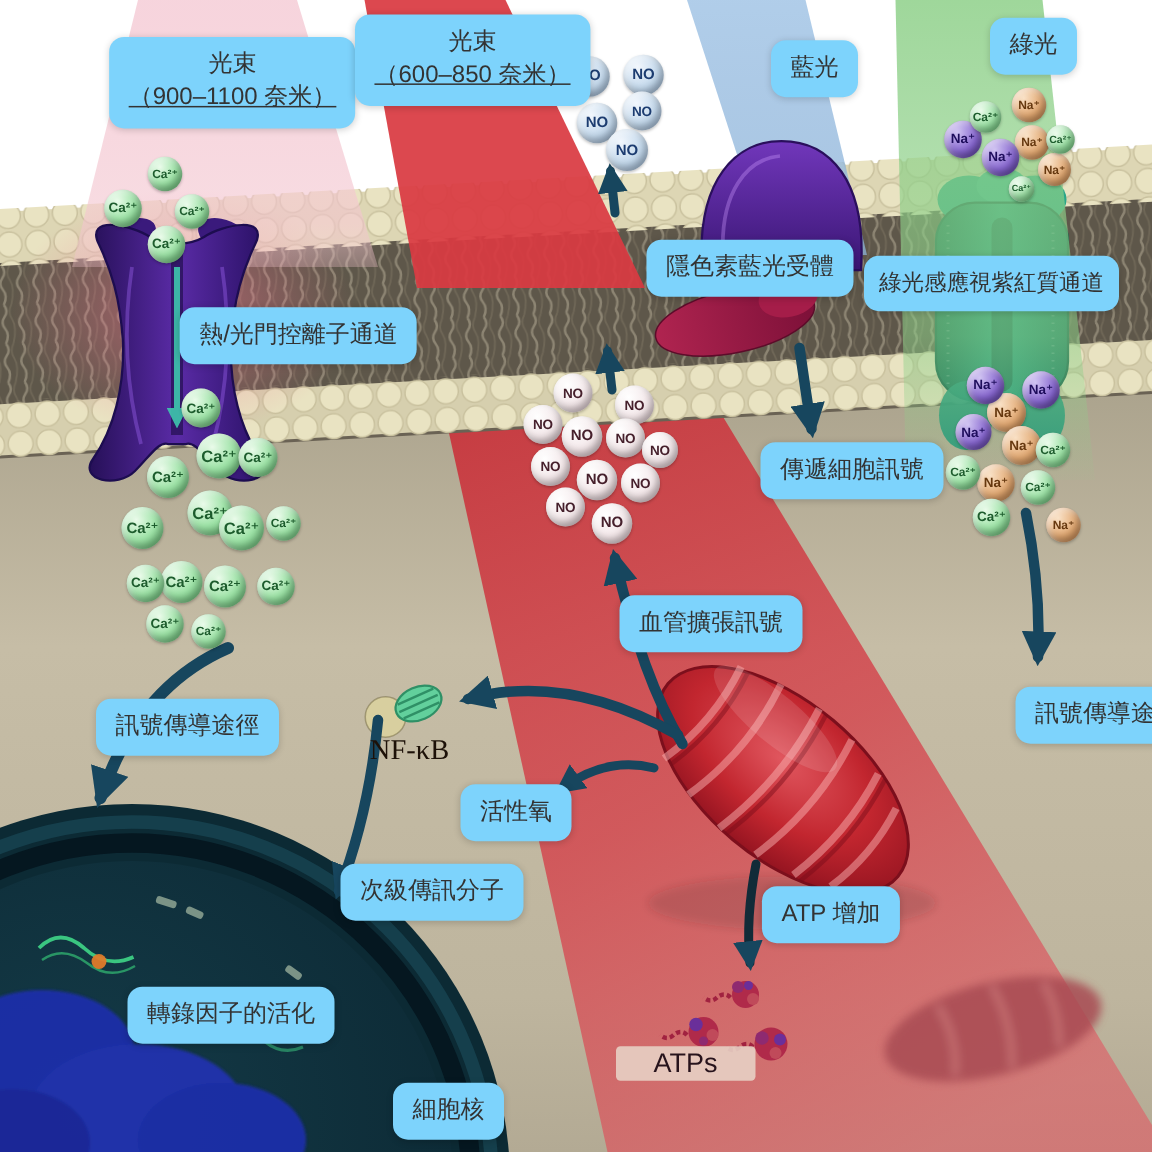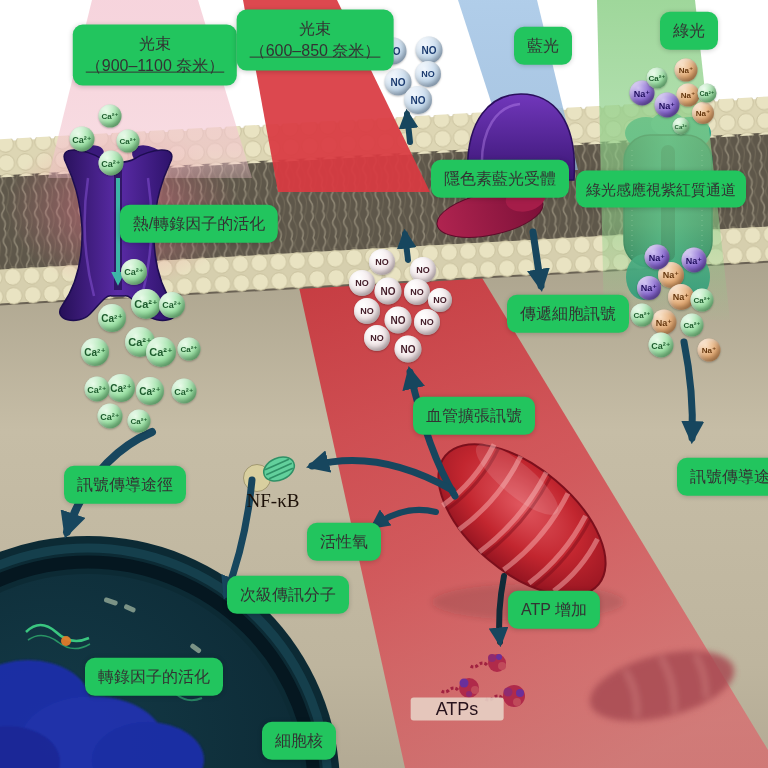--- a/index.html
+++ b/index.html
@@ -9,21 +9,21 @@
   #ion-layer{position:absolute;left:0;top:0;width:768px;height:768px;z-index:3;pointer-events:none;}
   .ion{position:absolute;border-radius:50%;display:flex;align-items:center;justify-content:center;
        font-weight:bold;transform:translate(-50%,-50%);
        box-shadow:inset -2px -3px 5px rgba(0,0,0,.28), inset 2px 2px 4px rgba(255,255,255,.55), 0 1px 2px rgba(0,0,0,.25);}
   .ion-ca{background:radial-gradient(circle at 35% 30%, #eafbea, #9fe3a8 50%, #58b568);color:#1d5c2d;}
   .ion-no_top{background:radial-gradient(circle at 35% 30%, #f2f7fd, #c4d9ec 55%, #96b3d3);color:#1c3c70;}
   .ion-no_in{background:radial-gradient(circle at 35% 30%, #ffffff, #f3e7e9 55%, #d5bfc5);color:#46202c;}
   .ion-na_o{background:radial-gradient(circle at 35% 30%, #f9e0c4, #e2a973 55%, #bd7a40);color:#66380f;}
   .ion-na_p{background:radial-gradient(circle at 35% 30%, #cfc2f2, #8767cf 55%, #513399);color:#1e0d5c;}
   #labels{position:absolute;left:0;top:0;width:768px;height:768px;z-index:4;}
-  .label{position:absolute;transform:translate(-50%,-50%);background:#22c55e;border-radius:10px;
+  .label{position:absolute;transform:translate(-50%,-50%);background:#7dd3fc;border-radius:10px;
          padding:8px 13px;color:#333333;font-size:16px;line-height:1.4;text-align:center;
          box-shadow:0 1px 5px rgba(0,0,0,.18);white-space:nowrap;}
   .label .l2{display:block;text-decoration:underline;}
   .label-sm{font-size:15px;padding:8px 10px;}
   .nfkb-text{position:absolute;transform:translate(-50%,-50%);background:none;box-shadow:none;
          font-family:"Liberation Serif","DejaVu Serif",serif;font-size:19px;color:#1d1108;padding:0;}
   .atps-tag{position:absolute;transform:translate(-50%,-50%);background:rgba(231,208,196,.9);
          border-radius:3px;font-family:Liberation Sans, sans-serif;
          font-size:18px;color:#27131c;padding:1px 25px;box-shadow:none;}
 </style>
@@ -320,21 +320,21 @@
   <div class="label" style="left:155px;top:55px;">
     <span>光束</span>
     <span class="l2">（900–1100 奈米）</span>
   </div>
   <div class="label" style="left:315px;top:40px;">
     <span>光束</span>
     <span class="l2">（600–850 奈米）</span>
   </div>
   <div class="label" style="left:543px;top:46px;">藍光</div>
   <div class="label" style="left:689px;top:31px;">綠光</div>
-  <div class="label" style="left:199px;top:224px;">熱/轉錄因子的活化</div>
+  <div class="label" style="left:199px;top:224px;">熱/光門控離子通道</div>
   <div class="label" style="left:500px;top:179px;">隱色素藍光受體</div>
   <div class="label label-sm" style="left:661px;top:189px;">綠光感應視紫紅質通道</div>
   <div class="label" style="left:568px;top:314px;">傳遞細胞訊號</div>
   <div class="label" style="left:474px;top:416px;">血管擴張訊號</div>
   <div class="label" style="left:125px;top:485px;">訊號傳導途徑</div>
   <div class="label" style="left:344px;top:542px;">活性氧</div>
   <div class="label" style="left:288px;top:595px;">次級傳訊分子</div>
   <div class="label" style="left:693px;top:477px;margin-left:45px;">訊號傳導途徑</div>
   <div class="label" style="left:554px;top:610px;">ATP 增加</div>
   <div class="label" style="left:154px;top:677px;">轉錄因子的活化</div>

